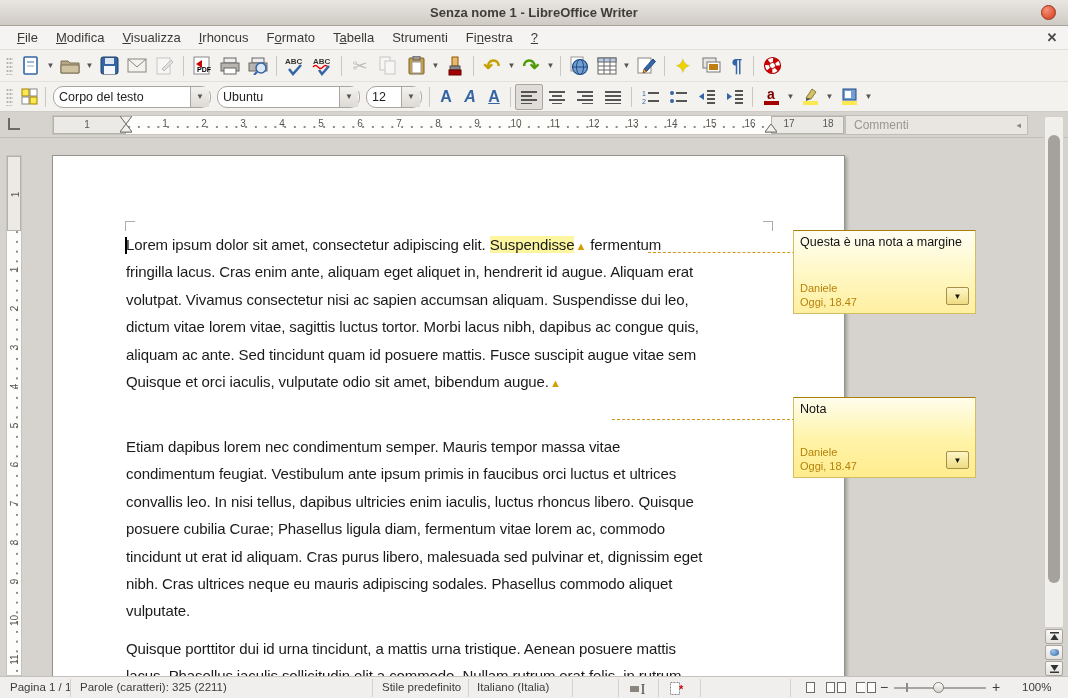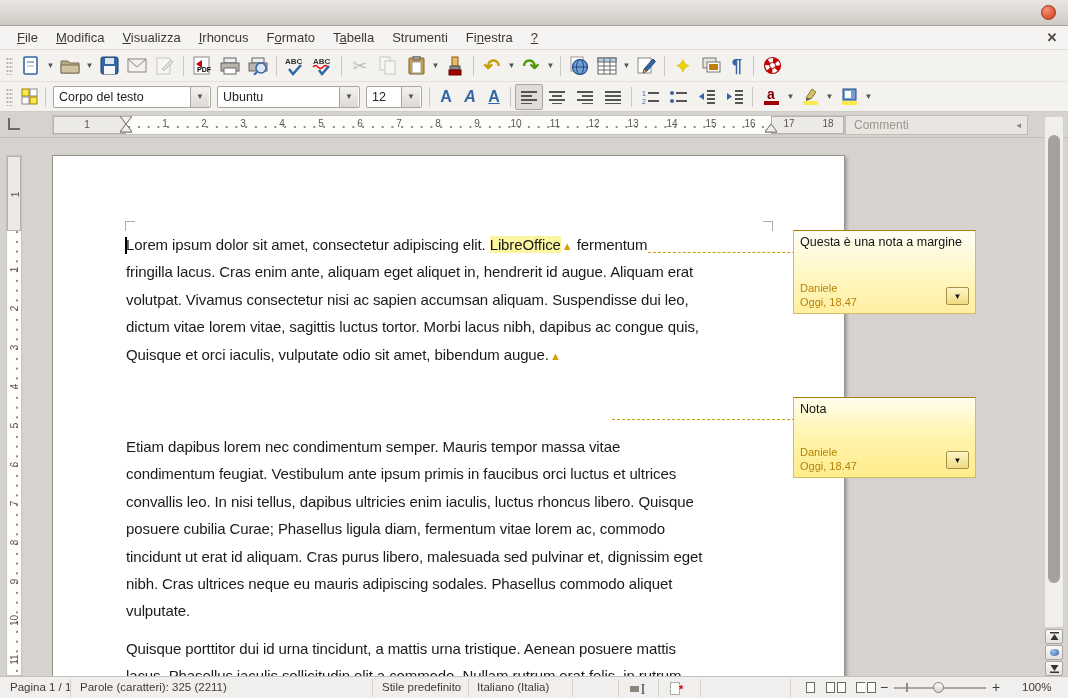--- a/index.html
+++ b/index.html
@@ -30,21 +30,21 @@
     background-image:radial-gradient(circle,#b4b0ab 1px,transparent 1.2px);
     background-size:3px 4px; }
   .tbtn { width:28px; height:26px; display:flex; align-items:center; justify-content:center; flex:0 0 auto; }
   .tbtn.narrow { width:24px; }
   .dd { width:11px; height:26px; display:flex; align-items:center; justify-content:center;
     font-size:8px; color:#555; flex:0 0 auto; }
   .sep { width:1px; height:20px; background:#cbc7c2; margin:0 4px; flex:0 0 auto; }
   .disabled { opacity:.35; filter:grayscale(100%); }
   .pressed { background:#e0ddd8; border:1px solid #aaa5a0; border-radius:2px; }
   .glyph { font-size:17px; line-height:1; }
-  .combo { height:22px; background:#fff; border:1px solid #a9a5a0; border-radius:2px;
+  .combo { height:22px; background:#fff; border:1px solid #a9a5a0; border-radius:10px;
     display:flex; align-items:center; margin:0 3px; }
   .combo input { border:none; outline:none; font-size:12.5px; color:#222; padding:0 5px;
     font-family:"Liberation Sans",sans-serif; background:transparent; }
   .combo .cdd { width:19px; height:20px; background:linear-gradient(#f4f2ef,#ddd9d4);
     border-left:1px solid #a9a5a0; display:flex; align-items:center; justify-content:center;
     font-size:8px; color:#555; }
 
   
   .ruler-row { position:absolute; left:0; top:113px; width:1068px; height:25px; background:#d6d3ce;
     border-bottom:1px solid #c2beb8; }
@@ -118,20 +118,21 @@
   .zoomtrack { position:absolute; top:10px; left:894px; width:92px; height:2px; background:#a9a5a0; }
   .zoomtick { position:absolute; top:6px; left:906px; width:1.5px; height:9px; background:#8f8b85; }
   .zoomknob { position:absolute; top:5px; left:933px; width:11px; height:11px; background:linear-gradient(#fdfdfc,#d8d4cf);
     border:1px solid #84807a; border-radius:50%; }
   svg { display:block; }
 </style>
 </head>
 <body>
 
 <div class="titlebar">
+  <span class="title">Senza nome 1 - LibreOffice Writer</span>
   <span class="notif-dot"></span>
 </div>
 
 <div class="menubar">
   <span class="menu-item"><span></span><u>F</u><span>ile</span></span>
   <span class="menu-item"><span></span><u>M</u><span>odifica</span></span>
   <span class="menu-item"><span></span><u>V</u><span>isualizza</span></span>
   <span class="menu-item"><span></span><u>I</u><span>rhoncus</span></span>
   <span class="menu-item"><span>F</span><u>o</u><span>rmato</span></span>
   <span class="menu-item"><span>T</span><u>a</u><span>bella</span></span>
@@ -499,24 +500,25 @@
       </div>
     <span><span class="vnum" style="top: 108px;">1</span><span class="vnum" style="top: 147px;">2</span><span class="vnum" style="top: 186px;">3</span><span class="vnum" style="top: 225px;">4</span><span class="vnum" style="top: 264px;">5</span><span class="vnum" style="top: 303px;">6</span><span class="vnum" style="top: 342px;">7</span><span class="vnum" style="top: 381px;">8</span><span class="vnum" style="top: 420px;">9</span><span class="vnum" style="top: 459px;">10</span><span class="vnum" style="top: 498px;">11</span></span>
   </div>
 
   <div class="page">
     <span class="corner-mark cm-tl" style="left:72px;top:65px;"></span>
     <span class="corner-mark cm-tr" style="left:710px;top:65px;"></span>
     <span class="caret"></span>
 
     <div class="doc-text" style="top:75px;">
-      <div class="dline"><span>Lorem ipsum dolor sit amet, consectetur adipiscing elit. </span><span class="hl">LibreOffice</span><span class="anchor">▲</span><span> fermentum</span></div>
+      <div class="dline"><span>Lorem ipsum dolor sit amet, consectetur adipiscing elit. </span><span class="hl">Suspendisse</span><span class="anchor">▲</span><span> fermentum</span></div>
       <div class="dline">fringilla lacus. Cras enim ante, aliquam eget aliquet in, hendrerit id augue. Aliquam erat</div>
       <div class="dline">volutpat. Vivamus consectetur nisi ac sapien accumsan aliquam. Suspendisse dui leo,</div>
       <div class="dline">dictum vitae lorem vitae, sagittis luctus tortor. Morbi lacus nibh, dapibus ac congue quis,</div>
+      <div class="dline">aliquam ac ante. Sed tincidunt quam id posuere mattis. Fusce suscipit augue vitae sem</div>
       <div class="dline"><span>Quisque et orci iaculis, vulputate odio sit amet, bibendum augue.</span><span class="anchor">▲</span></div>
     </div>
 
     <div class="doc-text" style="top:277px;">
       <div class="dline">Etiam dapibus lorem nec condimentum semper. Mauris tempor massa vitae</div>
       <div class="dline">condimentum feugiat. Vestibulum ante ipsum primis in faucibus orci luctus et ultrices</div>
       <div class="dline">convallis leo. In nisi tellus, dapibus ultricies enim iaculis, luctus rhoncus libero. Quisque</div>
       <div class="dline">posuere cubilia Curae; Phasellus ligula diam, fermentum vitae lorem ac, commodo</div>
       <div class="dline">tincidunt ut erat id aliquam. Cras purus libero, malesuada sed pulvinar et, dignissim eget</div>
       <div class="dline">nibh. Cras ultrices neque eu mauris adipiscing sodales. Phasellus commodo aliquet</div>

